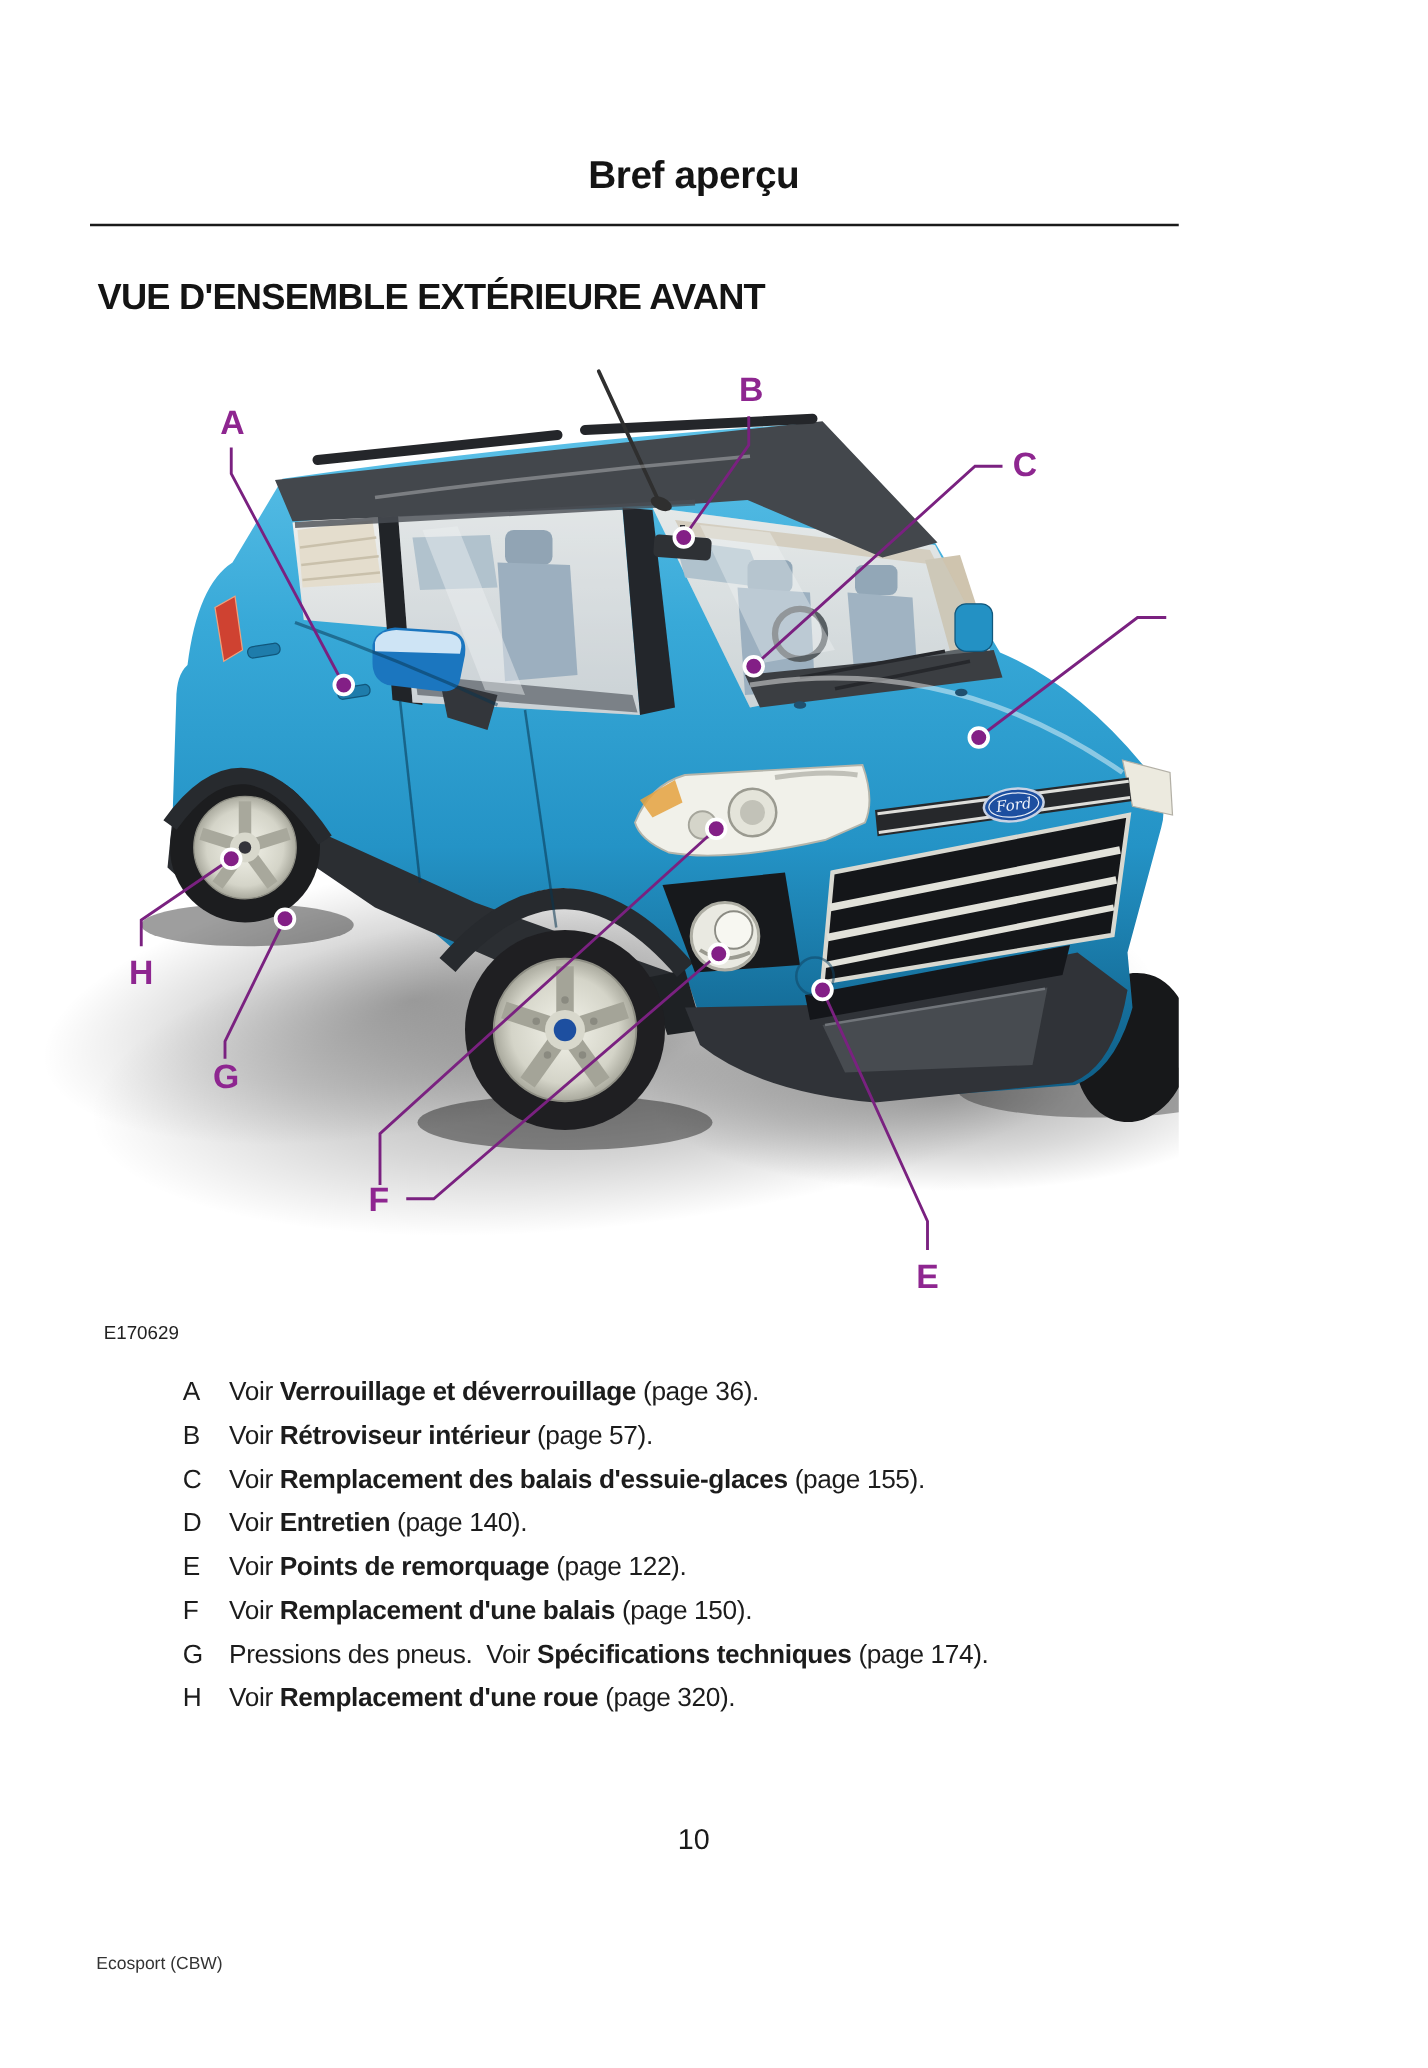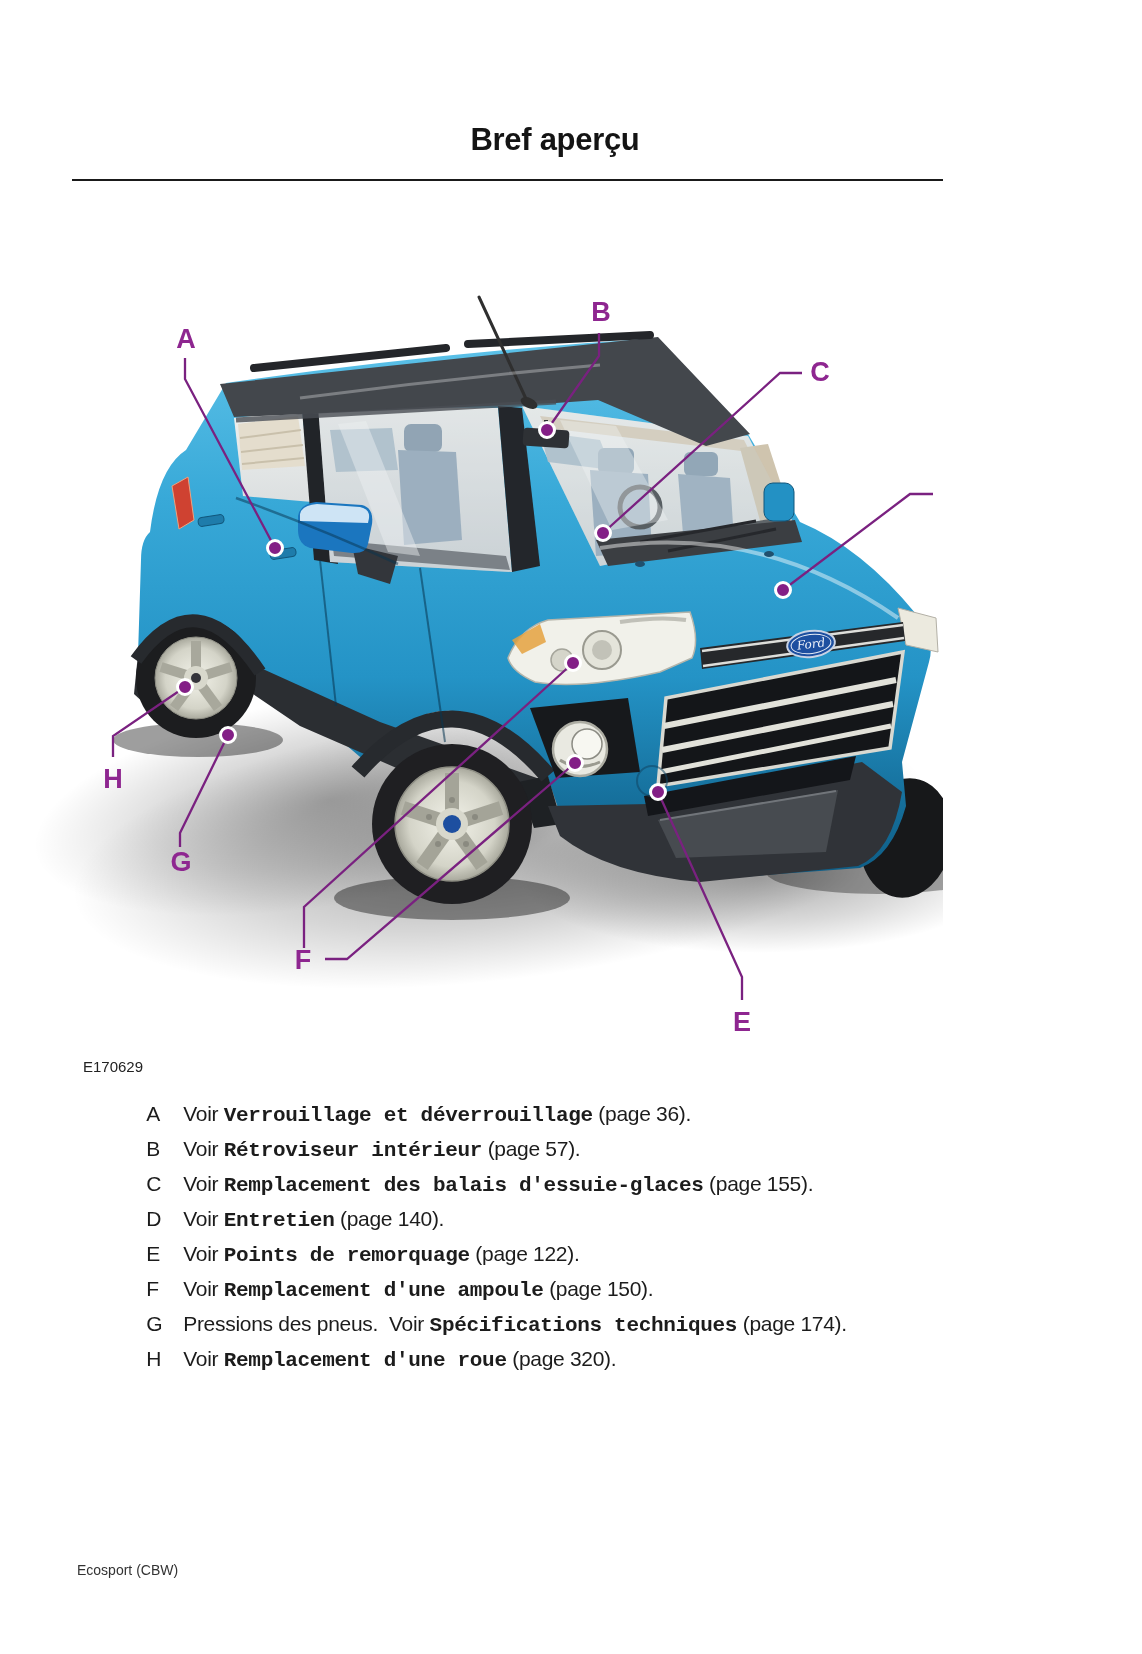--- a/index.html
+++ b/index.html
@@ -11,32 +11,33 @@
   .section-title{position:absolute;left:78px;top:222px;font-size:29px;font-weight:700;
                  letter-spacing:-0.6px;color:#141414;}
   .figure{position:absolute;left:0;top:0;width:1142px;height:1654px;}
   .figure svg{position:absolute;left:0;top:0;}
   .fig-code{position:absolute;left:83px;top:1020px;font-size:15px;color:#222;margin-top:38px;}
   .fig-letter{position:absolute;transform:translate(-50%,-50%);
               font-size:27px;font-weight:700;color:#8e2690;line-height:1;}
   .legend-row{position:absolute;left:113px;font-size:21px;letter-spacing:-0.3px;
               color:#1c1c1c;white-space:pre;line-height:1;}
   .legend-row .ltr{display:inline-block;width:37px;}
-  .legend-row b{font-weight:700;font-family:Liberation Mono, monospace;}
+  .legend-row b{font-weight:700;}
   .page-number{position:absolute;left:40px;top:1458px;width:1030px;text-align:center;
                font-size:23px;color:#1a1a1a;}
   .footer-note{position:absolute;left:77px;top:1562px;font-size:14px;color:#333;}
 </style>
 </head>
 <body>
 
 <div class="page">
 
   <div class="doc-title">Bref aperçu</div>
   <div class="title-rule"></div>
+  <div class="section-title">VUE D'ENSEMBLE EXTÉRIEURE AVANT</div>
 
   <div class="figure">
     <svg width="1142" height="1654" viewBox="0 0 1142 1654">
       <defs>
         <radialGradient id="sh">
           <stop offset="0" stop-color="rgba(0,0,0,0.36)"></stop>
           <stop offset="0.6" stop-color="rgba(0,0,0,0.16)"></stop>
           <stop offset="1" stop-color="rgba(0,0,0,0)"></stop>
         </radialGradient>
         <linearGradient id="bodyG" x1="0" y1="330" x2="0" y2="890" gradientUnits="userSpaceOnUse">
@@ -290,24 +291,25 @@
     <div class="legend-row" style="top:1152px">
       <span class="ltr">C</span><span>Voir </span><b>Remplacement des balais d'essuie-glaces</b><span> (page 155).</span>
     </div>
     <div class="legend-row" style="top:1187px">
       <span class="ltr">D</span><span>Voir </span><b>Entretien</b><span> (page 140).</span>
     </div>
     <div class="legend-row" style="top:1222px">
       <span class="ltr">E</span><span>Voir </span><b>Points de remorquage</b><span> (page 122).</span>
     </div>
     <div class="legend-row" style="top:1257px">
-      <span class="ltr">F</span><span>Voir </span><b>Remplacement d'une ampoule</b><span> (page 150).</span>
+      <span class="ltr">F</span><span>Voir </span><b>Remplacement d'une balais</b><span> (page 150).</span>
     </div>
     <div class="legend-row" style="top:1292px">
       <span class="ltr">G</span><span>Pressions des pneus.  Voir </span><b>Spécifications techniques</b><span> (page 174).</span>
     </div>
     <div class="legend-row" style="top:1327px">
       <span class="ltr">H</span><span>Voir </span><b>Remplacement d'une roue</b><span> (page 320).</span>
     </div>
   </div>
 
+  <div class="page-number">10</div>
   <div class="footer-note">Ecosport (CBW)</div>
 </div>
 
 </body></html>

